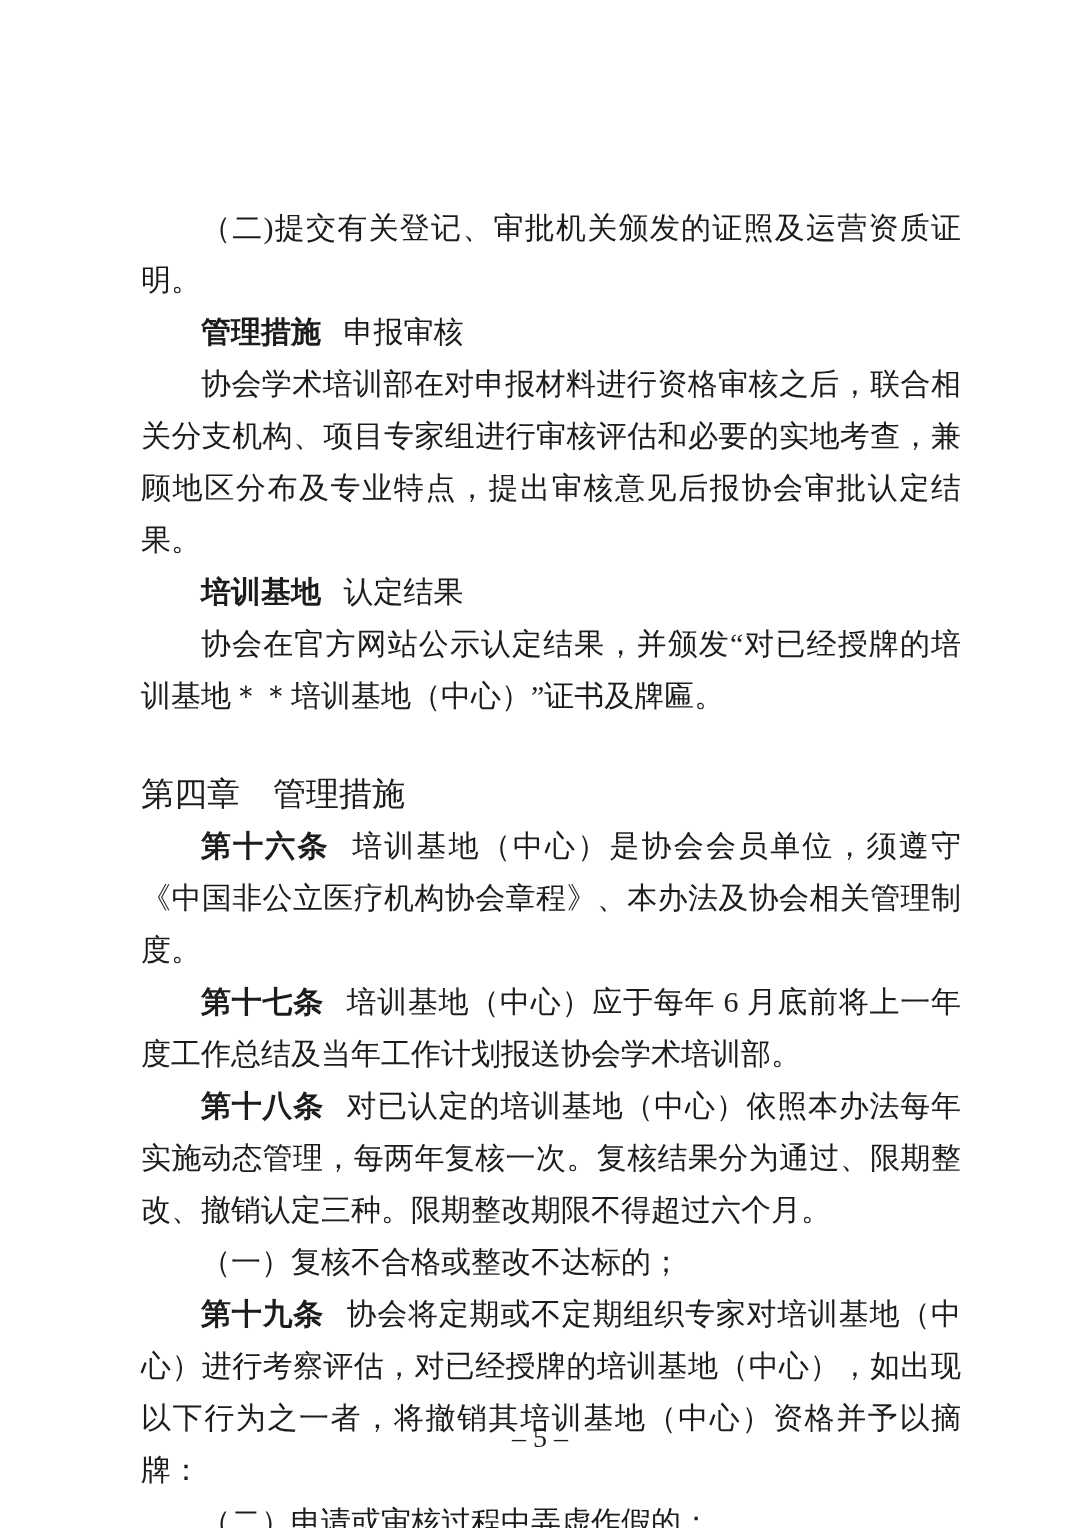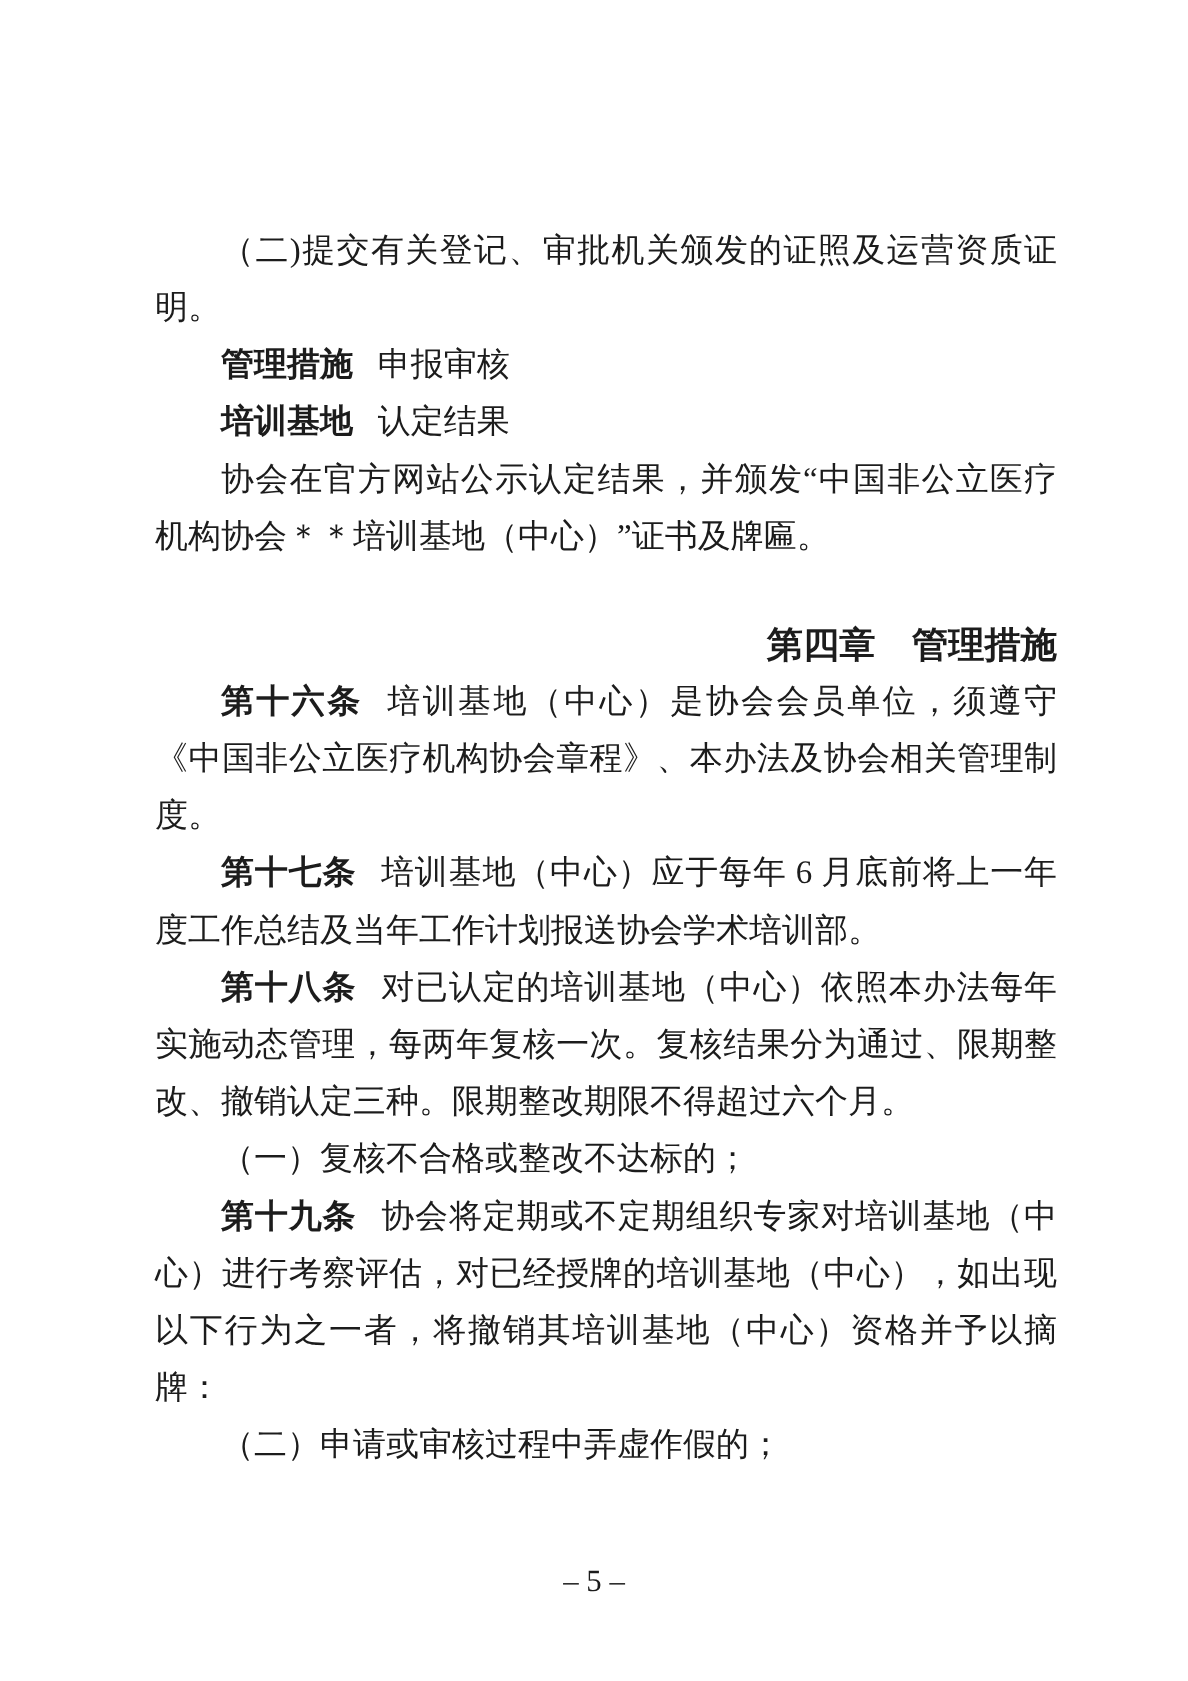--- a/index.html
+++ b/index.html
@@ -31,24 +31,24 @@
     letter-spacing: 0;
   }
   .article-label {
     font-family: "Liberation Sans", "DejaVu Sans", sans-serif;
     font-weight: 700;
     margin-right: 0.75em;
   }
   .chapter-heading {
     margin: 46px 0 0 0;
     font-family: "Liberation Sans", "DejaVu Sans", sans-serif;
-    font-weight: 700;
+    font-weight: 400;
     font-size: 33px;
     line-height: 52px;
-    text-align: right;
+    text-align: left;
     text-indent: 0;
   }
   .page-footer {
     position: absolute;
     left: 0;
     top: 1418px;
     width: 100%;
     text-align: center;
     font-size: 28px;
     line-height: 40px;
@@ -62,27 +62,30 @@
   <div class="content">
 
     <p class="para">
       <span>（二)提交有关登记、审批机关颁发的证照及运营资质证明。</span>
     </p>
 
     <p class="para">
       <span class="article-label">管理措施</span><span>申报审核</span>
     </p>
 
+    <p class="para">
+      <span>协会学术培训部在对申报材料进行资格审核之后，联合相关分支机构、项目专家组进行审核评估和必要的实地考查，兼顾地区分布及专业特点，提出审核意见后报协会审批认定结果。</span>
+    </p>
 
     <p class="para">
       <span class="article-label">培训基地</span><span>认定结果</span>
     </p>
 
     <p class="para">
-      <span>协会在官方网站公示认定结果，并颁发“中国非公立医疗机构协会＊＊培训基地（中心）”证书及牌匾。</span>
+      <span>协会在官方网站公示认定结果，并颁发“对已经授牌的培训基地＊＊培训基地（中心）”证书及牌匾。</span>
     </p>
 
     <h2 class="chapter-heading">第四章　管理措施</h2>
 
     <p class="para">
       <span class="article-label">第十六条</span><span>培训基地（中心）是协会会员单位，须遵守《中国非公立医疗机构协会章程》、本办法及协会相关管理制度。</span>
     </p>
 
     <p class="para">
       <span class="article-label">第十七条</span><span>培训基地（中心）应于每年 6 月底前将上一年度工作总结及当年工作计划报送协会学术培训部。</span>

